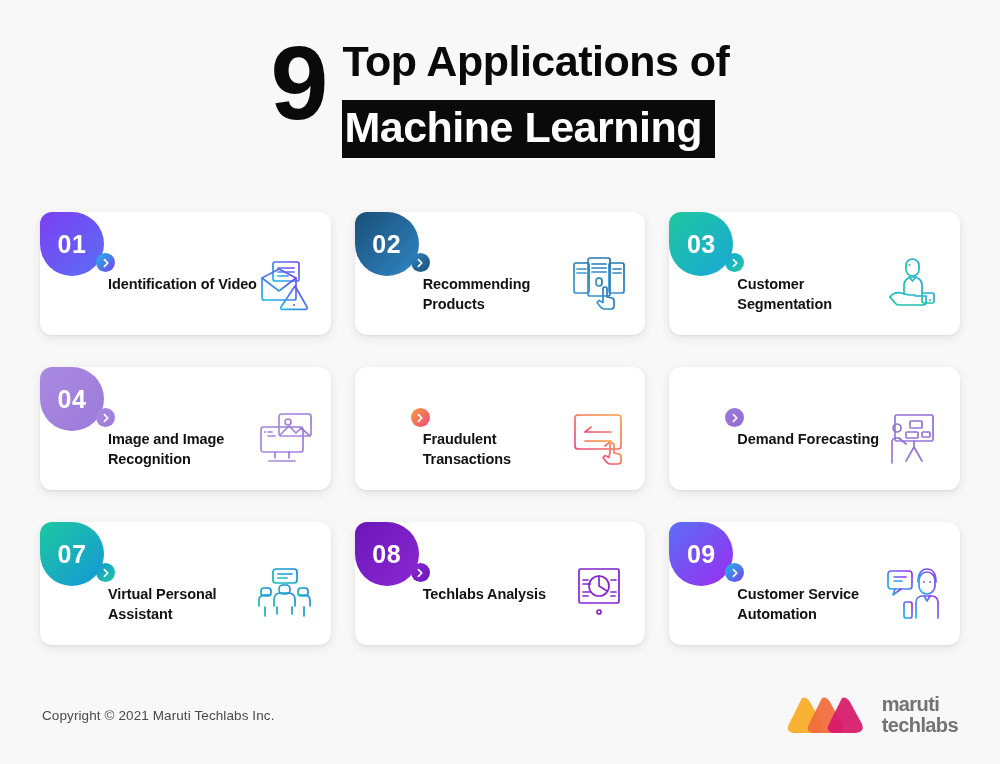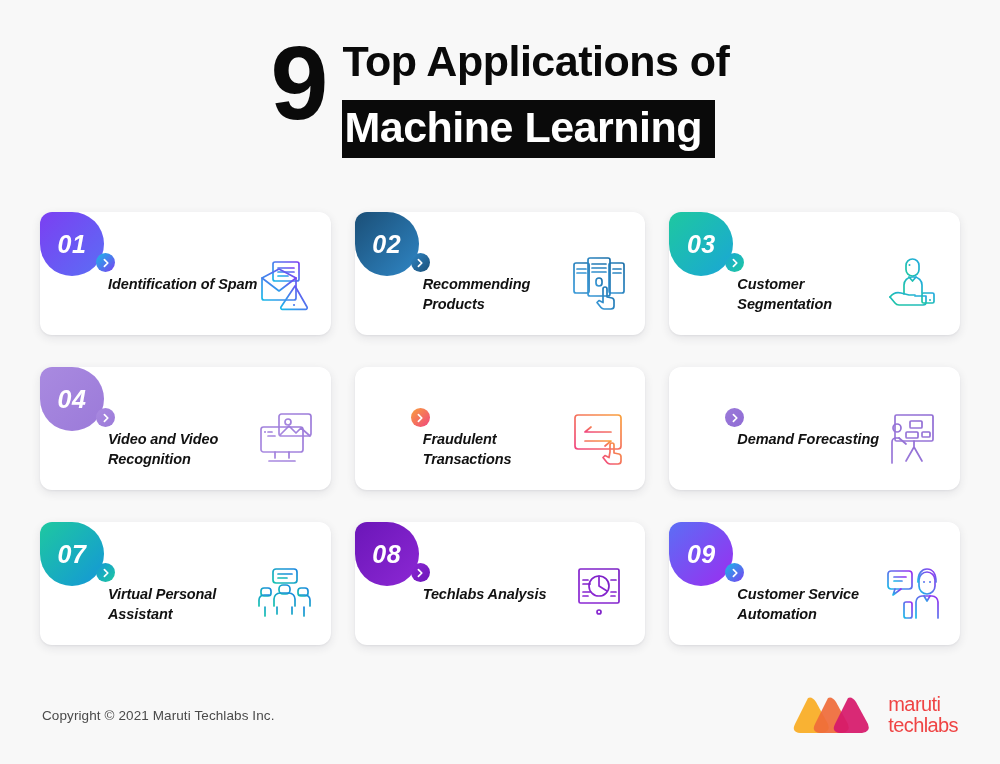--- a/index.html
+++ b/index.html
@@ -75,21 +75,20 @@
     row-gap: 32px;
   }
 
   .card {
     position: relative;
     background: #ffffff;
     border-radius: 12px;
     box-shadow: 0 3px 10px rgba(40, 40, 60, 0.10),
                 0 1px 2px rgba(40, 40, 60, 0.06);
     overflow: visible;
-    font-style: italic;
   }
 
   
   .badge {
     position: absolute;
     left: 0;
     top: 0;
     width: 64px;
     height: 64px;
     border-radius: 12px 32px 32px 32px;
@@ -163,23 +162,23 @@
   .logo {
     display: flex;
     align-items: center;
     gap: 12px;
   }
 
   .logo-mark { width: 86px; height: 42px; display: block; }
 
   .logo-text {
     font-size: 20px;
-    font-weight: 400;
+    font-weight: 700;
     line-height: 1.04;
-    color: #ef4444;
+    color: #737373;
     letter-spacing: -0.6px;
   }
 </style>
 </head>
 <body>
 
 <div class="header">
   <div class="big-number">9</div>
   <div class="title-block">
     <div class="title-line1">Top Applications of</div>
@@ -190,21 +189,21 @@
 <div class="grid" id="grid">
     <div class="card">
       <div class="badge" style="background:linear-gradient(135deg,#7b3ff2,#5b6ef5)">
         <span>01</span>
       </div>
       <div class="chev" style="background:linear-gradient(135deg,#19b9e8,#7b3ff2)">
         <svg viewBox="0 0 12 12" width="12" height="12">
           <path d="M4.4 2.6L7.8 6l-3.4 3.4" fill="none" stroke="#fff" stroke-width="1.7" stroke-linecap="round" stroke-linejoin="round"></path>
         </svg>
       </div>
-      <div class="card-title">Identification of Spam</div>
+      <div class="card-title">Identification of Video</div>
       <div class="card-icon">
         <svg viewBox="0 0 56 56">
           <defs>
             <linearGradient id="ig0" x1="0" y1="1" x2="1" y2="0">
               <stop offset="0%" stop-color="#19b9e8"></stop>
               <stop offset="100%" stop-color="#7b3ff2"></stop>
             </linearGradient>
           </defs>
       <rect x="16" y="6" width="26" height="19" rx="2" fill="none" stroke="url(#ig0)" stroke-width="1.7" stroke-linecap="round" stroke-linejoin="round"></rect>
       <path d="M21 12h16M21 16h16M21 20h10" fill="none" stroke="url(#ig0)" stroke-width="1.7" stroke-linecap="round" stroke-linejoin="round"></path>
@@ -274,21 +273,21 @@
     </div>
     <div class="card">
       <div class="badge" style="background:linear-gradient(135deg,#a98ae0,#9b7ad9)">
         <span>04</span>
       </div>
       <div class="chev" style="background:linear-gradient(135deg,#a98ae0,#9b7ad9)">
         <svg viewBox="0 0 12 12" width="12" height="12">
           <path d="M4.4 2.6L7.8 6l-3.4 3.4" fill="none" stroke="#fff" stroke-width="1.7" stroke-linecap="round" stroke-linejoin="round"></path>
         </svg>
       </div>
-      <div class="card-title">Video and Video Recognition</div>
+      <div class="card-title">Image and Image Recognition</div>
       <div class="card-icon">
         <svg viewBox="0 0 56 56">
           <defs>
             <linearGradient id="ig3" x1="0" y1="1" x2="1" y2="0">
               <stop offset="0%" stop-color="#a98ae0"></stop>
               <stop offset="100%" stop-color="#9b7ad9"></stop>
             </linearGradient>
           </defs>
       <rect x="22" y="3" width="32" height="22" rx="2.5" fill="none" stroke="url(#ig3)" stroke-width="1.7" stroke-linecap="round" stroke-linejoin="round"></rect>
       <circle cx="31" cy="11" r="3" fill="none" stroke="url(#ig3)" stroke-width="1.7" stroke-linecap="round" stroke-linejoin="round"></circle>

